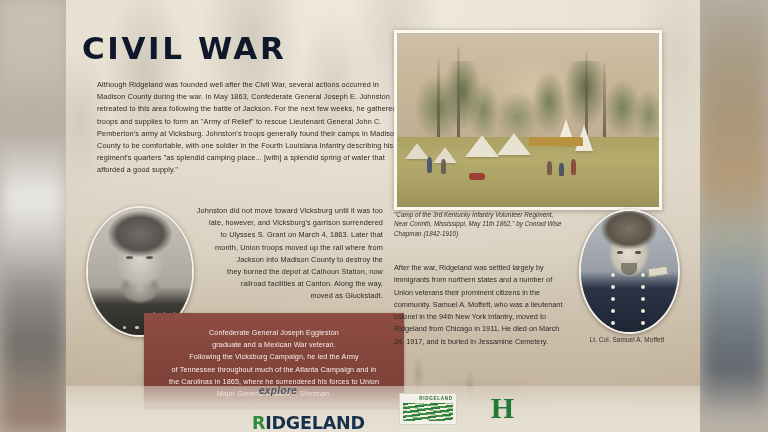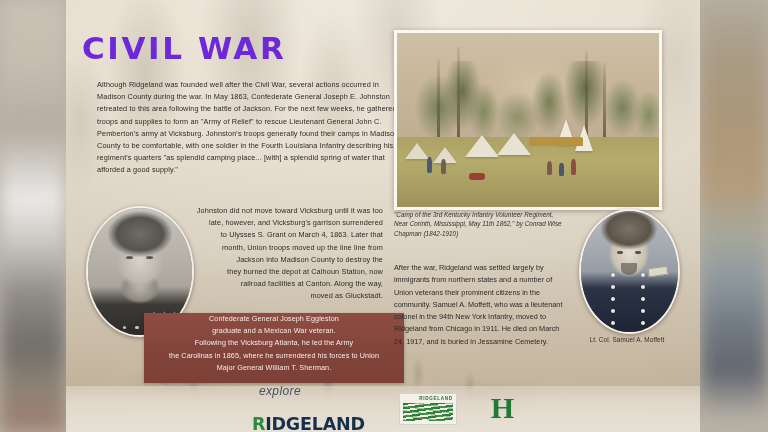--- a/index.html
+++ b/index.html
@@ -114,21 +114,21 @@
   }
 
   
   .title {
     position: absolute;
     left: 16px;
     top: 30px;
     font-size: 31px;
     letter-spacing: 2.6px;
     font-weight: 700;
-    color: #6d28d9;
+    color: #0f172a;
     font-family: "DejaVu Sans", sans-serif;
   }
 
   
   .body-text {
     color: #2d2a26;
     font-size: 7.3px;
     line-height: 12.2px;
     letter-spacing: .12px;
   }
@@ -212,21 +212,21 @@
     background: #e2ded6;
     opacity: .85;
   }
 
   
   #johnston-caption {
     position: absolute;
     left: 78px;
     top: 313px;
     width: 240px;
-    padding: 0 10px 9px;
+    padding: 14px 10px 9px;
     background: linear-gradient(180deg, #8e4d42 0%, #83453b 48%, #7b4036 100%);
     color: #f6eceb;
     font-size: 7.2px;
     line-height: 12.2px;
     text-align: center;
     letter-spacing: .1px;
     box-shadow: 0 1px 3px rgba(50,30,24,.3);
   }
   #johnston-caption .ln { display: block; }
   #johnston-caption .para2 { margin-top: 0; }
@@ -409,26 +409,27 @@
   }
   
   #logo-explore {
     position: relative;
     color: #1d2a3a;
     line-height: 1;
     text-align: left;
   }
   #logo-explore .explore {
     display: block;
-    font-size: 12px;
+    font-size: 10px;
     letter-spacing: .4px;
     color: #4a5260;
     margin-left: 7px;
     margin-bottom: 19px;
     font-style: italic;
+    font-weight: bold;
   }
   #logo-explore .ridgeland {
     display: block;
     font-size: 17.5px;
     font-weight: 700;
     letter-spacing: -.2px;
     color: #16304b;
     font-family: "DejaVu Sans", sans-serif;
   }
   #logo-explore .ridgeland .r-green { color: #2f8a3e; }
@@ -496,21 +497,21 @@
     <div class="bg-vignette"></div>
 
     <div class="title">CIVIL WAR</div>
 
     <div id="intro-para" class="body-text">Although Ridgeland was founded well after the Civil War, several actions occurred in Madison County during the war. In May 1863, Confederate General Joseph E. Johnston retreated to this area following the battle of Jackson. For the next few weeks, he gathered troops and supplies to form an "Army of Relief" to rescue Lieutenant General John C. Pemberton's army at Vicksburg. Johnston's troops generally found their camps in Madison County to be comfortable, with one soldier in the Fourth Louisiana Infantry describing his regiment's quarters "as splendid camping place... [with] a splendid spring of water that afforded a good supply."</div>
 
     <div id="wrap-para" class="body-text">
       <span class="ln">Johnston did not move toward Vicksburg until it was too</span>
       <span class="ln">late, however, and Vicksburg's garrison surrendered</span>
       <span class="ln">to Ulysses S. Grant on March 4, 1863. Later that</span>
-      <span class="ln">month, Union troops moved up the line line from</span>
+      <span class="ln">month, Union troops moved up the rail where from</span>
       <span class="ln">Jackson into Madison County to destroy the</span>
       <span class="ln">they burned the depot at Calhoun Station, now</span>
       <span class="ln">railroad facilities at Canton. Along the way,</span>
       <span class="ln">moved as Gluckstadt.</span>
     </div>
 
     <div id="johnston-portrait">
       <div class="portrait-art"></div>
       <div class="eye-l"></div>
       <div class="eye-r"></div>
@@ -523,21 +524,22 @@
         <i></i>
         <i></i>
         <i></i>
         <i></i>
       </div>
     </div>
 
     <div id="johnston-caption">
       <span class="ln">Confederate General Joseph Eggleston</span>
       <span class="ln">graduate and a Mexican War veteran.</span>
-      <span class="ln para2">Following the Vicksburg Atlanta, he led the Army</span>
+      <span class="ln para2">Following the Vicksburg Campaign, he led the Army</span>
+      <span class="ln">of Tennessee throughout much of the Atlanta Campaign and in</span>
       <span class="ln">the Carolinas in 1865, where he surrendered his forces to Union</span>
       <span class="ln">Major General William T. Sherman.</span>
     </div>
 
     <div id="camp-litho">
       <div class="litho-art">
         <div class="litho-sky"></div>
         <div class="litho-haze"></div>
         <div class="litho-treeline"></div>
         <div class="litho-trunk" style="left:60px;top:14px;height:96px;"></div>

